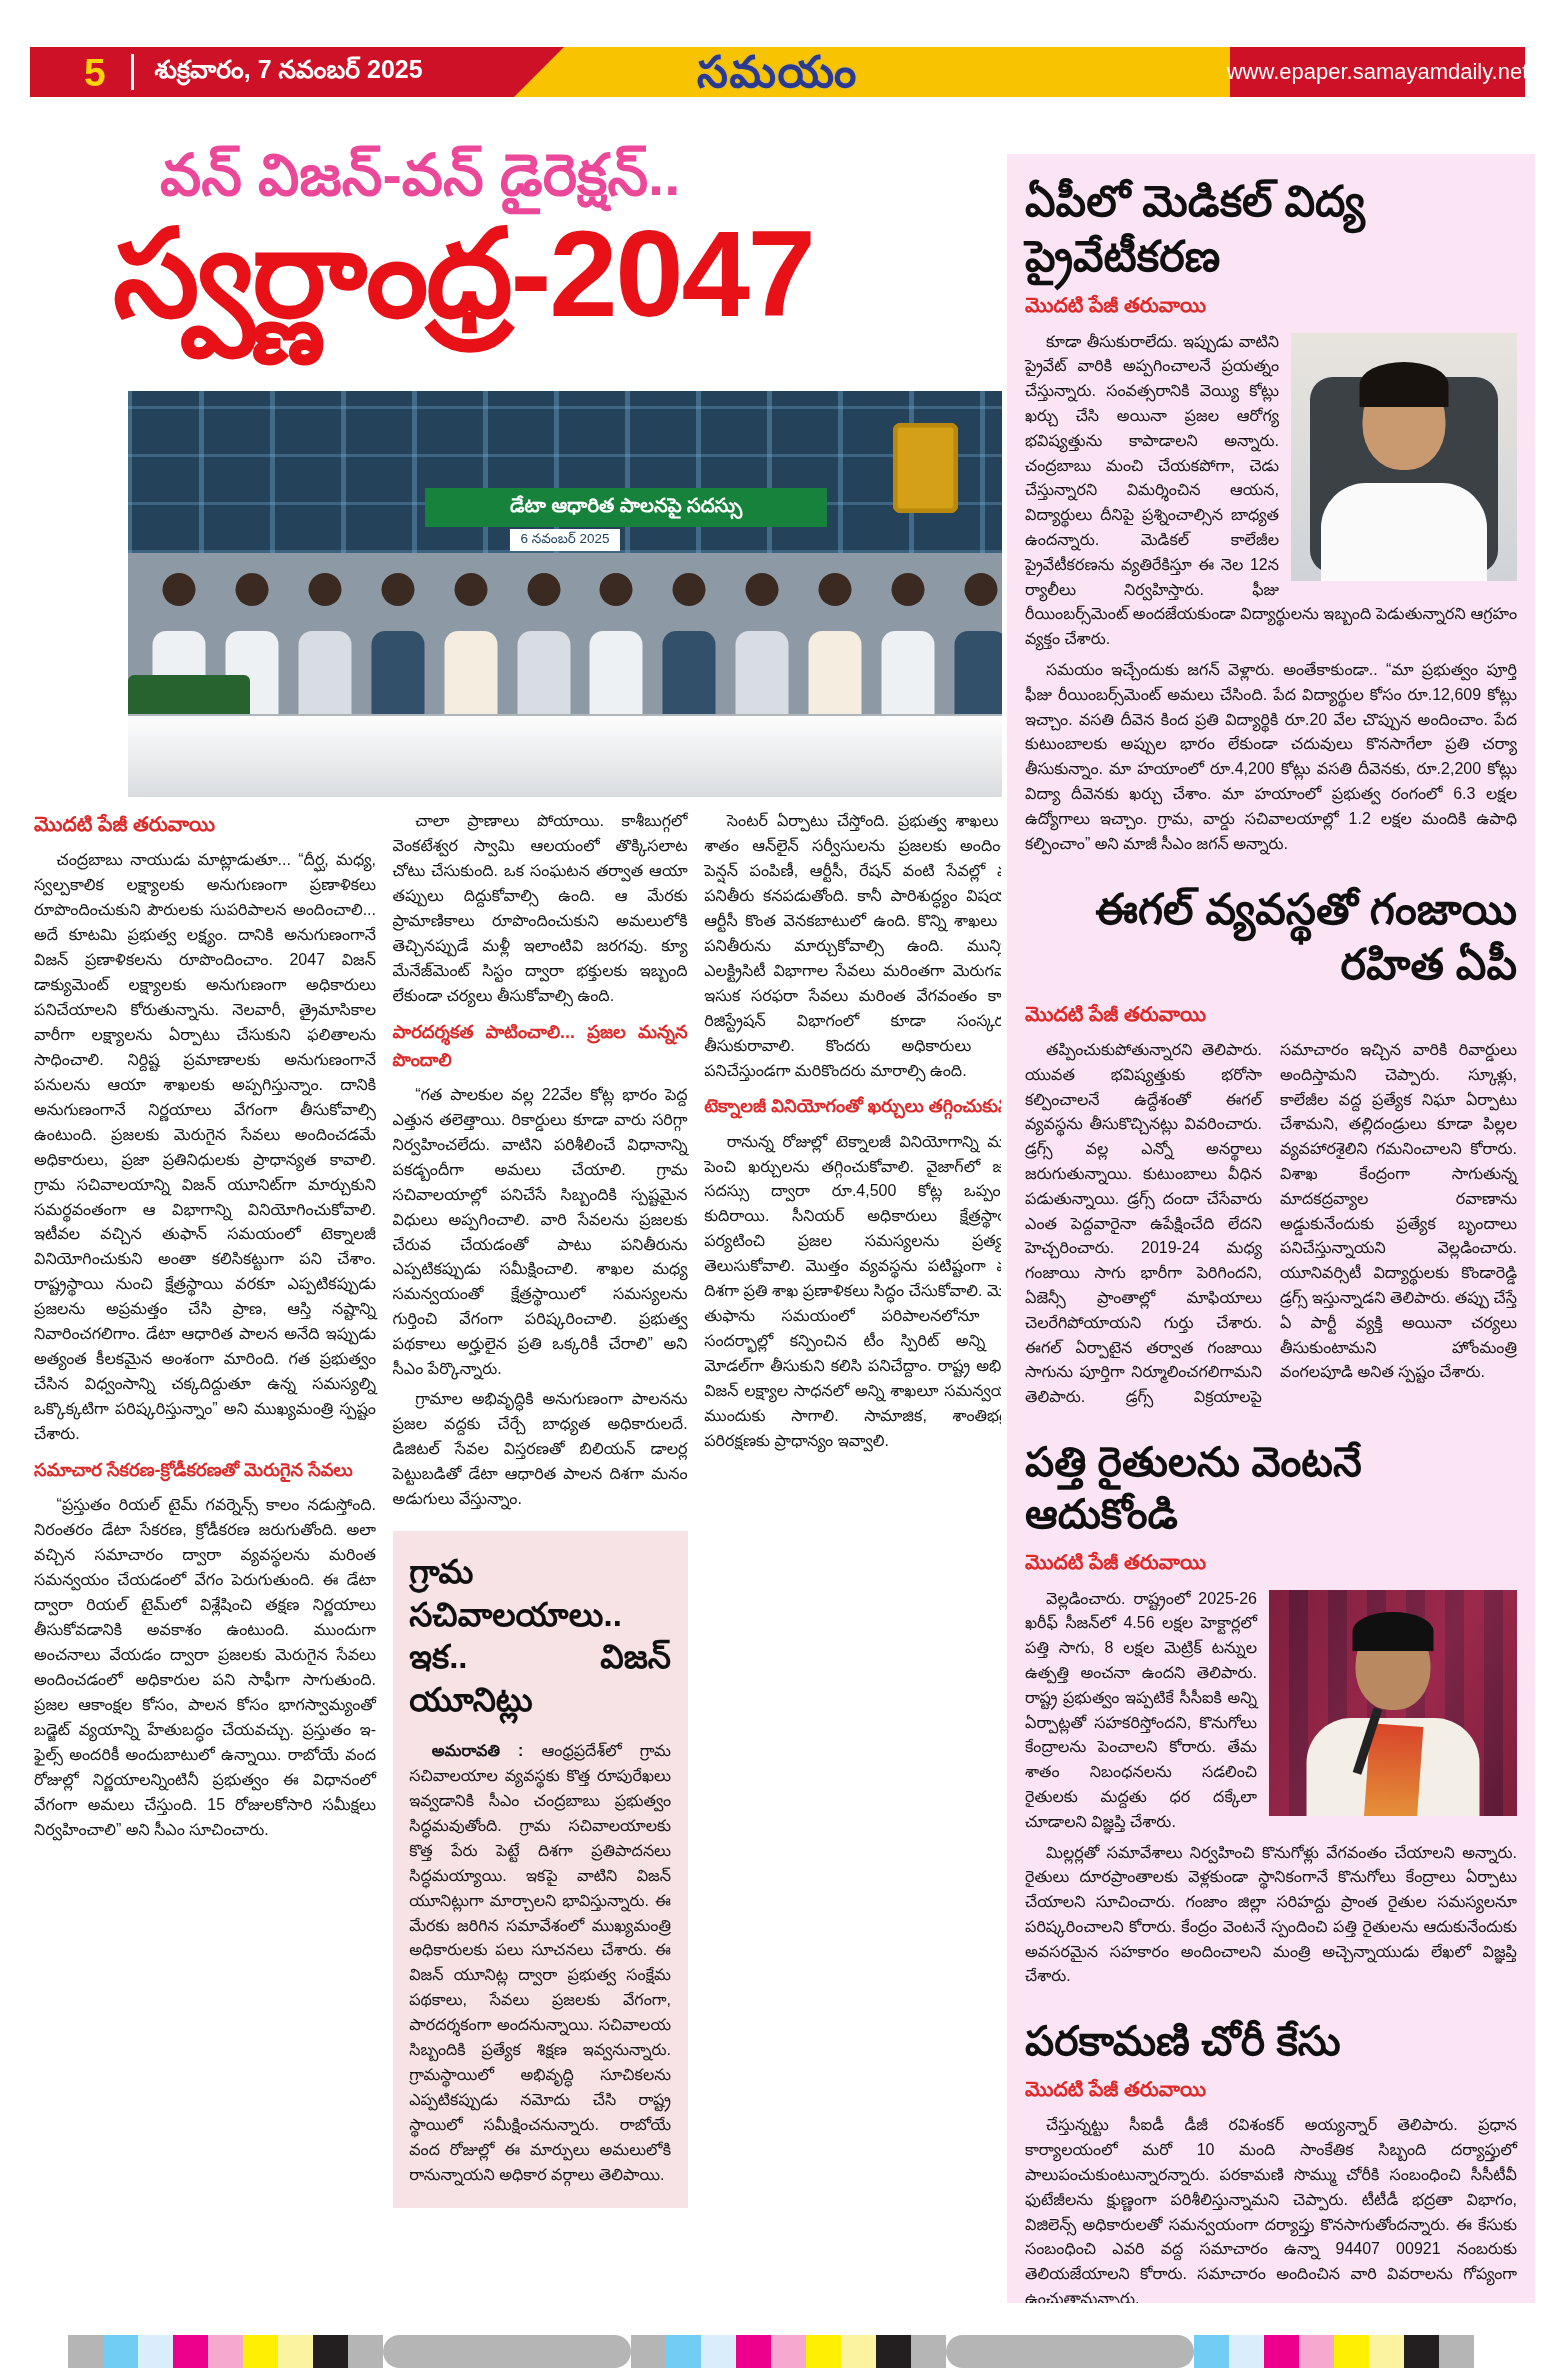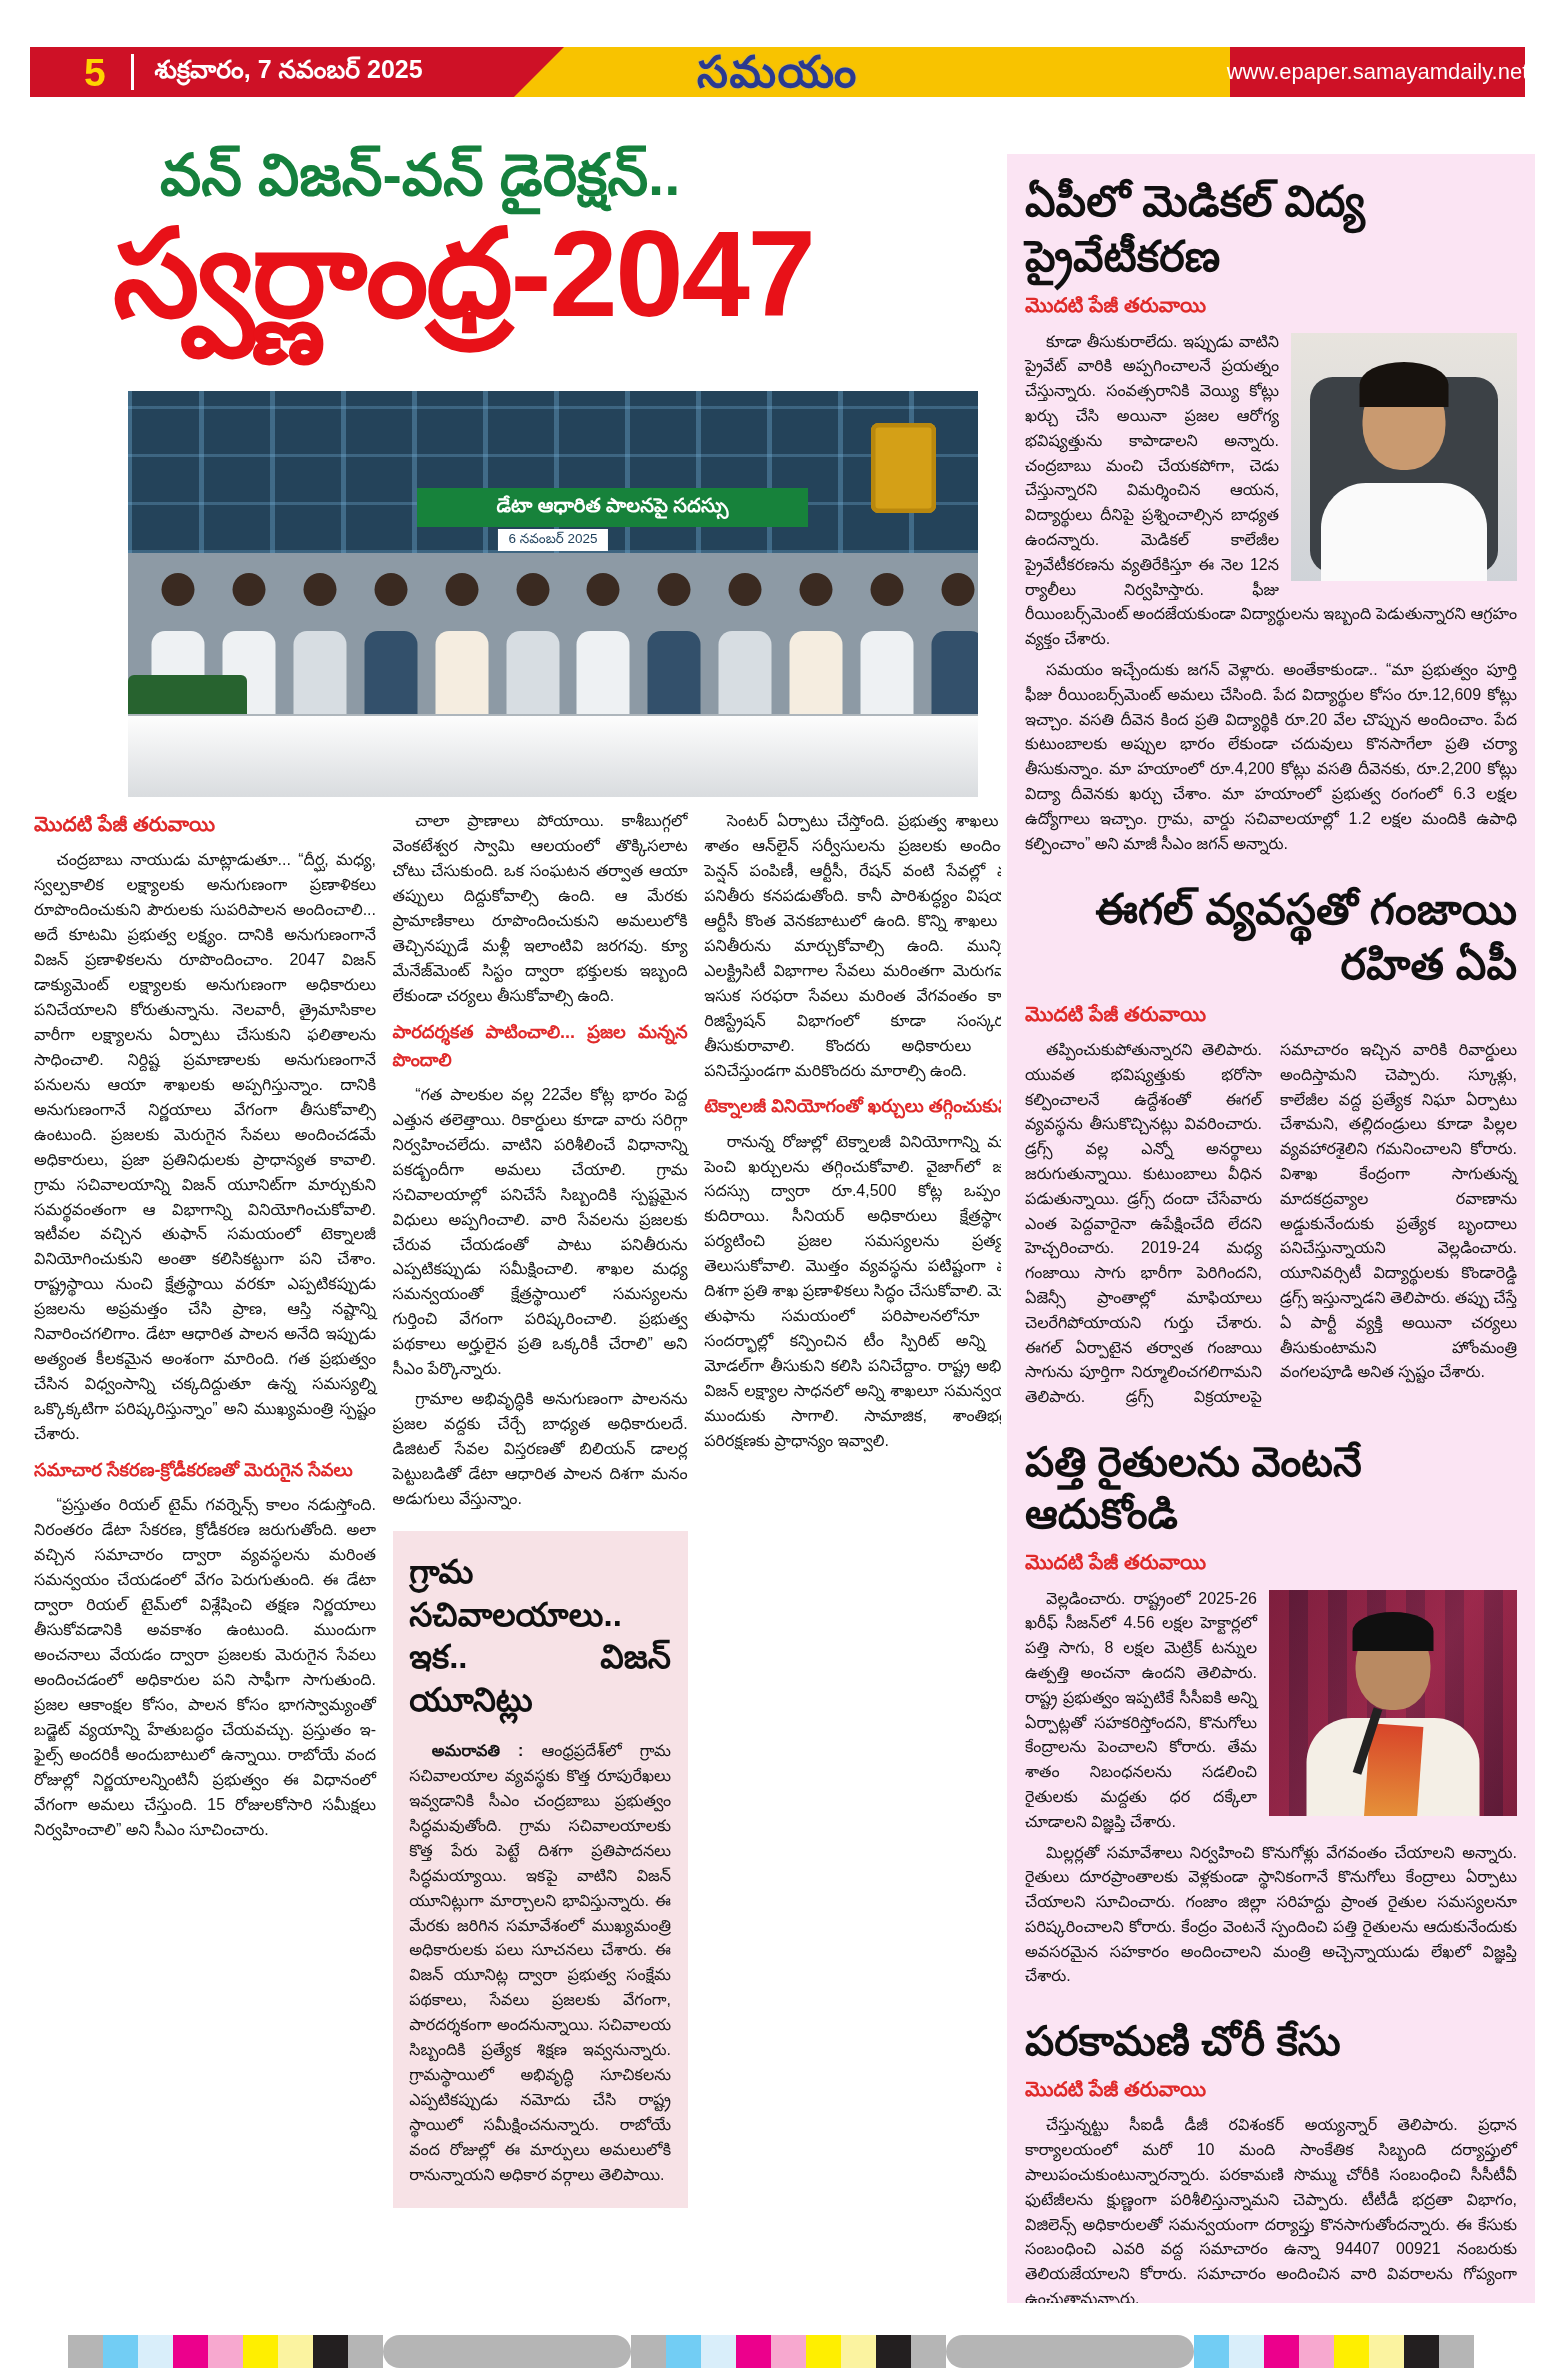--- a/index.html
+++ b/index.html
@@ -15,26 +15,26 @@
   .mast-div{width:2.3px;height:36px;background:#ffffff;margin:0 21px 0 25.6px;}
   .mast-date{color:#ffffff;font-size:25px;font-weight:bold;white-space:nowrap;}
   .mast-logo{position:absolute;left:0;right:0;top:0;height:100%;display:flex;align-items:flex-start;justify-content:center;}
   .mast-logo span{color:#2b3a8f;font-size:44px;font-weight:bold;letter-spacing:1.5px;
                   text-shadow:0 0 1.5px #7f9bd9;}
   .mast-right{position:absolute;right:0;top:0;width:295px;height:100%;background:#ce1126;
               display:flex;align-items:center;justify-content:center;}
   .mast-right span{color:#ffffff;font-size:22px;}
 
   
-  .kicker{position:absolute;left:160px;top:141px;color:#15803d;font-size:58px;font-weight:bold;white-space:nowrap;}
+  .kicker{position:absolute;left:160px;top:141px;color:#ec4899;font-size:58px;font-weight:bold;white-space:nowrap;}
   .lead-hl{position:absolute;left:113px;top:209px;width:873px;color:#e81118;font-size:123px;font-weight:900;
            letter-spacing:-2.3px;line-height:1.05;white-space:nowrap;}
 
   
-  .photo{position:absolute;left:128px;top:391px;width:850px;height:406px;overflow:hidden;background:#8d9aa5;}
+  .photo{position:absolute;left:128px;top:391px;width:850px;height:406px;overflow:hidden;background:#8d9aa5;padding-left:24px;}
   .videowall{position:absolute;left:0;top:0;width:100%;height:40%;background:#24435a;
     background-image:repeating-linear-gradient(90deg,rgba(120,180,220,.35) 0 4.5px,transparent 4.5px 71px),
                      repeating-linear-gradient(0deg,rgba(120,180,220,.3) 0 3px,transparent 3px 48px);}
   .pbanner{position:absolute;left:34%;top:24%;width:46%;height:39px;background:#17823b;display:flex;
            align-items:center;justify-content:center;}
   .pbanner span{color:#ffffff;font-size:19.6px;font-weight:bold;white-space:nowrap;}
   .pbanner-sub{position:absolute;left:50%;top:24%;margin-top:41px;transform:translateX(-50%);
            background:#ffffff;color:#1b3e5a;font-size:13.5px;padding:1.5px 10.5px;}
   .emblem{position:absolute;right:5%;top:8%;width:65px;height:90px;background:#d4a017;border-radius:7.5px;
           box-shadow:inset 0 0 0 4.5px #b9880e;}

